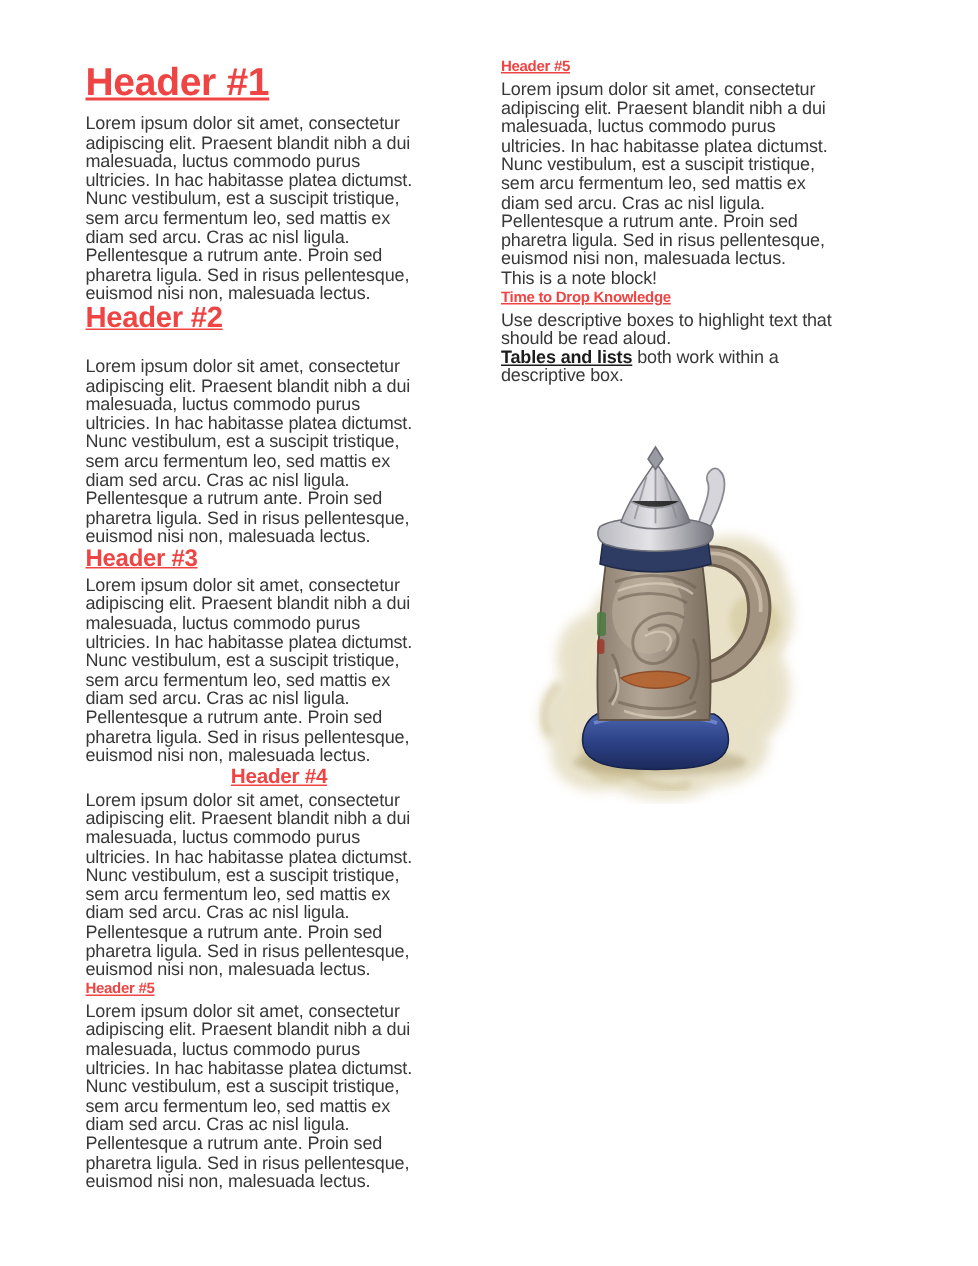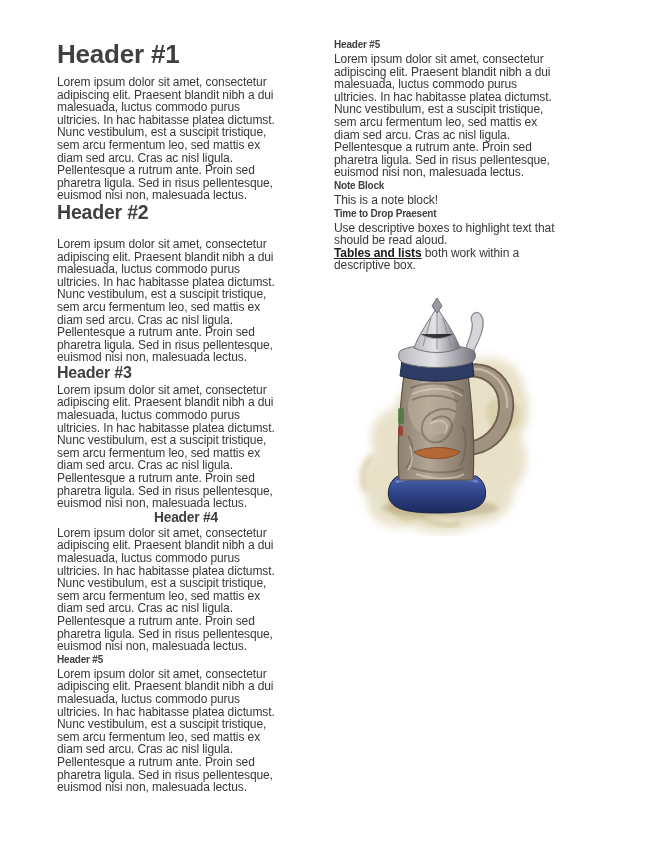--- a/index.html
+++ b/index.html
@@ -1,21 +1,21 @@
 <!DOCTYPE html>
 <html><head>
 <meta charset="utf-8">
 <style>
   html,body{margin:0;padding:0;background:#ffffff;}
   body{width:652px;height:844px;overflow:hidden;font-family:"Liberation Sans",sans-serif;}
   .page{position:relative;width:652px;height:844px;background:#ffffff;}
   .col{position:absolute;color:#383838;}
   .col-left{left:57px;top:40px;width:258px;}
   .col-right{left:334px;top:38px;width:264px;}
-  h1,h2,h3,h4,h5,h6{margin:0;color:#404040;font-weight:700;letter-spacing:-0.2px;}
+  h1,h2,h3,h4,h5,h6{margin:0;color:#ef4444;font-weight:700;letter-spacing:-0.2px;text-decoration:underline;}
   h1{font-size:26px;line-height:28px;margin-bottom:8px;}
   h2{font-size:19.5px;line-height:20px;margin-bottom:16px;}
   h3{font-size:16px;line-height:17px;margin-bottom:3px;}
   h4{font-size:13.8px;line-height:15px;margin-bottom:2px;text-align:center;}
   h5,h6{font-size:10px;line-height:13px;margin-bottom:2px;}
   p.body{font-size:12px;line-height:12.6px;margin:0 0 0 0;white-space:pre-line;letter-spacing:-0.1px;}
   p.body strong{color:#1c1c1c;text-decoration:underline;}
   .stein-figure{position:absolute;left:352px;top:296px;width:280px;height:240px;margin:0;}
 </style>
 </head>
@@ -86,23 +86,22 @@
     <p class="body">Lorem ipsum dolor sit amet, consectetur
 adipiscing elit. Praesent blandit nibh a dui
 malesuada, luctus commodo purus
 ultricies. In hac habitasse platea dictumst.
 Nunc vestibulum, est a suscipit tristique,
 sem arcu fermentum leo, sed mattis ex
 diam sed arcu. Cras ac nisl ligula.
 Pellentesque a rutrum ante. Proin sed
 pharetra ligula. Sed in risus pellentesque,
 euismod nisi non, malesuada lectus.</p>
-    <h6>Note Block</h6>
     <p class="body">This is a note block!</p>
-    <h6>Time to Drop Praesent</h6>
+    <h6>Time to Drop Knowledge</h6>
     <p class="body">Use descriptive boxes to highlight text that
 should be read aloud.</p>
     <p class="body"><strong>Tables and lists</strong><span> both work within a
 descriptive box.</span></p>
   </div>
 
   <figure class="stein-figure">
     <svg width="280" height="240" viewBox="0 0 280 240" xmlns="http://www.w3.org/2000/svg">
       <defs>
         <filter id="soft" x="-30%" y="-30%" width="160%" height="160%">

